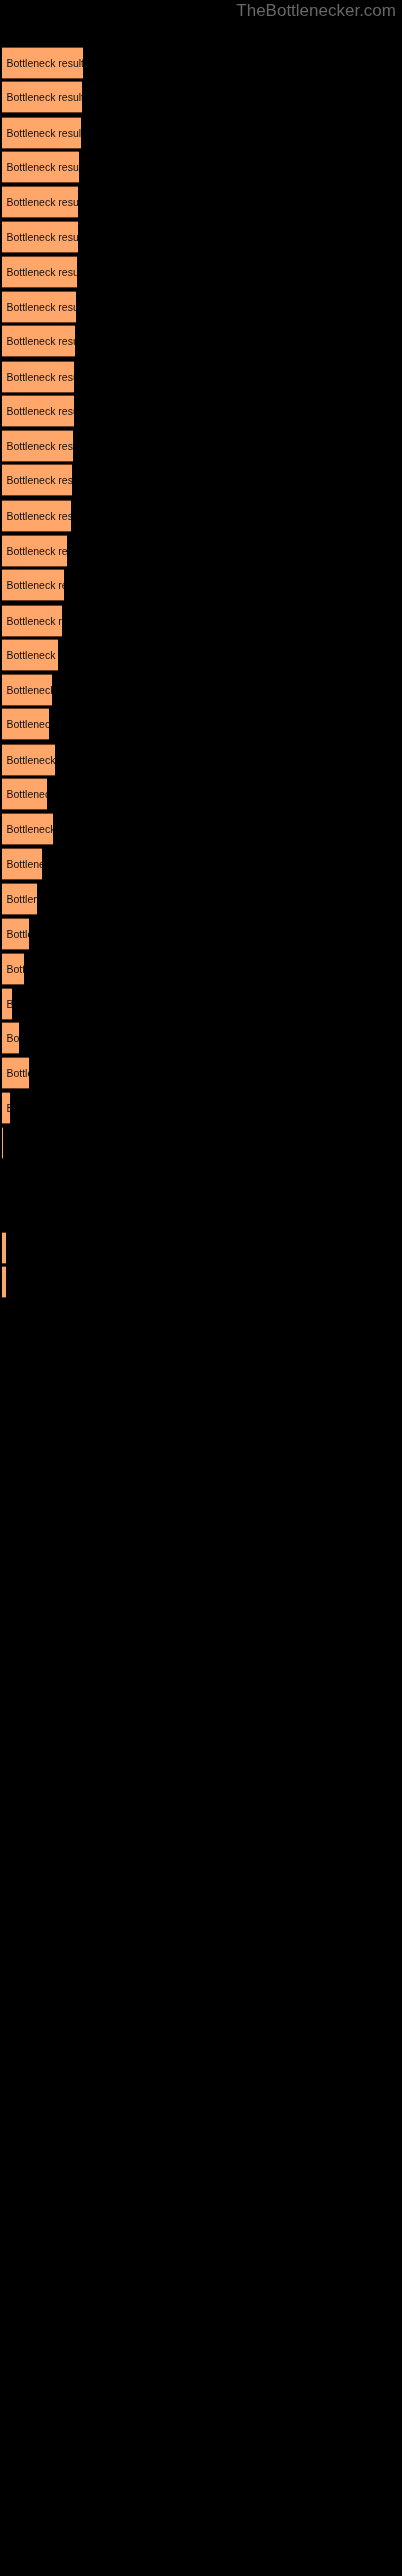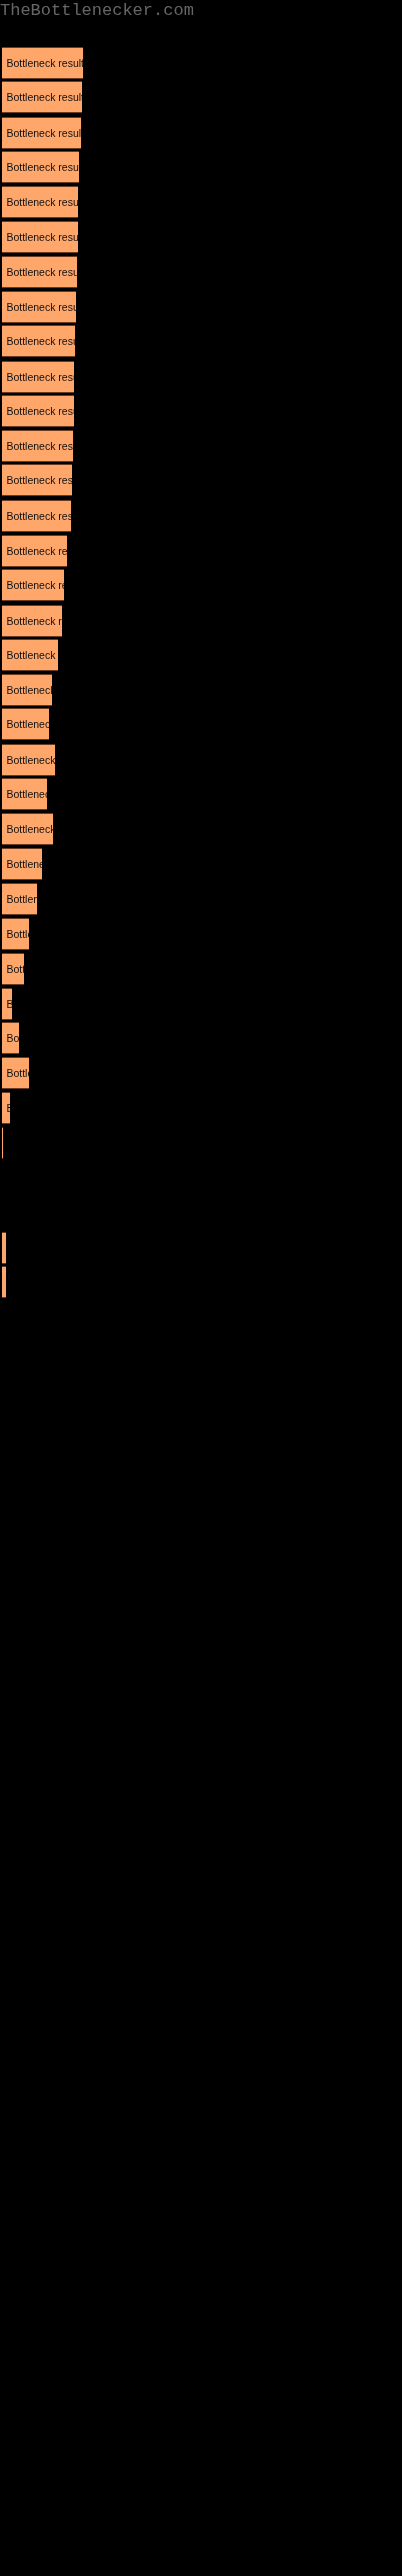--- a/index.html
+++ b/index.html
@@ -20,21 +20,22 @@
     position: relative;
     width: 403px;
     height: 2576px;
     background: #000000;
   }
   .watermark {
     position: absolute;
     top: 0px;
     left: 0px;
     width: 396px;
-    font-family: Liberation Mono, monospace;
+    text-align: right;
+    font-family: Liberation Sans, sans-serif;
     font-size: 17px;
     line-height: 21px;
     color: #666666;
     letter-spacing: 0px;
     white-space: nowrap;
     user-select: none;
   }
   .bars-layer {
     position: absolute;
     top: 0;

